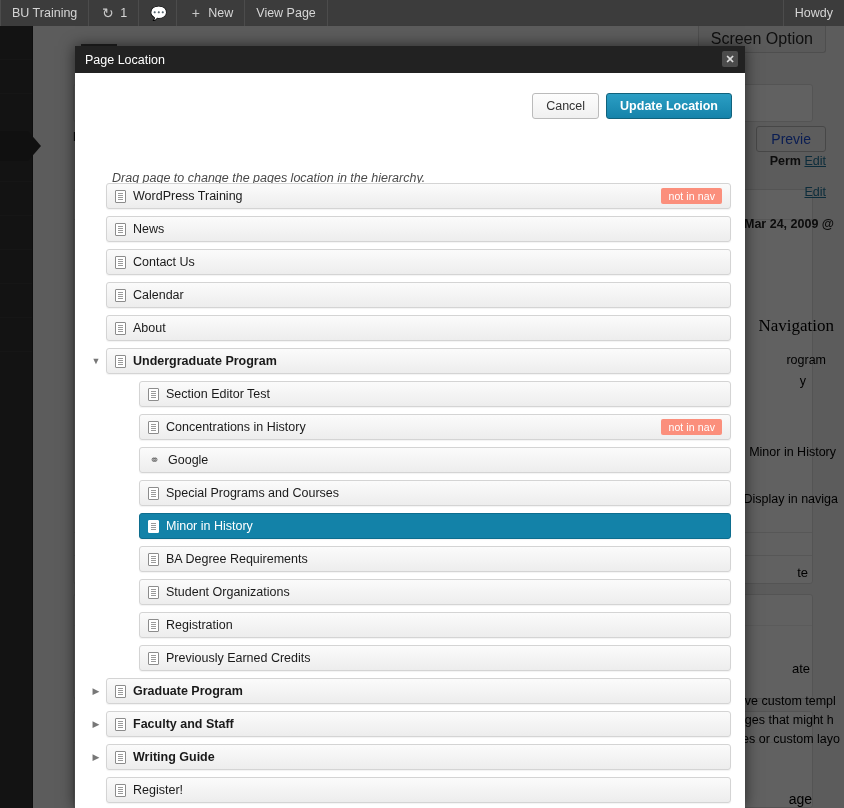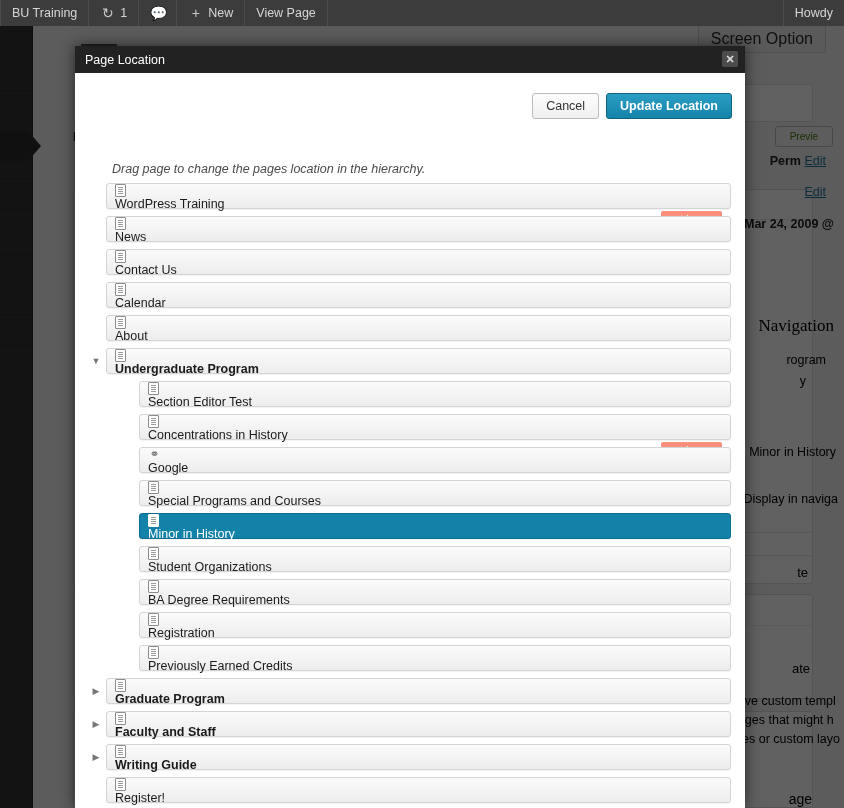--- a/index.html
+++ b/index.html
@@ -68,22 +68,22 @@
     background:#fff; border:2px solid #555;
   }
   .bg-heading-small { position:absolute; left:95px; top:22px; font-size:20px; color:#222; white-space:nowrap;}
   .bg-title-box {
     position:absolute; left:40px; top:58px; width:740px; height:38px;
     background:#fff; border:1px solid #ddd; border-radius:3px;
     font-size:24px; color:#333; padding:4px 8px; white-space:nowrap;
   }
   .bg-perm { position:absolute; left:40px; top:104px; font-size:12.5px; font-weight:bold; color:#222; white-space:nowrap;}
   .bg-preview {
-    position:absolute; right:11px; top:100px; background:#f3f3f3;
-    border:1px solid #bbb; border-radius:3px; padding:4px 14px; font-size:10px; color:#4d7c0f;
+    position:absolute; right:18px; top:100px; background:#f3f3f3;
+    border:1px solid #bbb; border-radius:3px; padding:4px 14px; font-size:14px; color:#1d4ed8;
   }
   .bg-addmedia {
     position:absolute; left:42px; top:133px; border:1px solid #ccc; border-radius:3px;
     background:#f4f4f4; padding:4px 10px; font-size:12.5px; color:#333; white-space:nowrap;
   }
   .bg-editor {
     position:absolute; left:40px; top:163px; width:740px; height:395px;
     background:#fff; border:1px solid #ddd; border-radius:3px;
   }
   .bg-editor .tb { height:30px; border-bottom:1px solid #e5e5e5; padding:5px 10px; font-weight:bold; font-family:"Liberation Serif",serif; font-size:16px;}
@@ -127,34 +127,33 @@
   .btn {
     font-size:12.5px; border-radius:3px; padding:5px 13px; cursor:pointer;
     border:1px solid #bbb; background:linear-gradient(#fdfdfd,#f0f0f0); color:#333;
   }
   .btn-primary {
     border:1px solid #11627c; color:#fff;
     background:linear-gradient(#2b9ec4,#1583aa);
     font-weight:bold; padding:5px 13px;
   }
   .drag-hint {
-    position:absolute; left:37px; top:89px; font-style:italic; font-size:12.5px;
+    position:absolute; left:37px; top:98px; font-style:italic; font-size:12.5px;
     color:#4a4a4a;
   }
 
   .tree { position:absolute; left:0; top:110px; right:0; }
   .tree-row { position:relative; height:33px; }
   .tree-item {
     position:absolute; top:0; height:26px; right:14px;
     background:linear-gradient(#fbfbfb,#ededed);
     border:1px solid #d4d4d4; border-radius:3px;
-    display:flex; align-items:flex-start; padding:0 8px;
+    display:flex; align-items:center; padding:0 8px;
     font-size:12.5px; color:#1a1a1a;
     box-shadow:0 1px 1px rgba(0,0,0,0.05);
-    flex-direction:column;
   }
   .tree-item.lvl0 { left:31px; }
   .tree-item.lvl1 { left:64px; }
   .tree-item.sel {
     background:#1382a8; border-color:#0d6d8e; color:#fff;
   }
   .tree-item.bold { font-weight:bold; }
   .disc {
     position:absolute; width:14px; height:26px; display:flex;
     align-items:center; justify-content:center; cursor:pointer;
@@ -379,27 +378,27 @@
           </div>
           <div class="tree-row">
             <div class="tree-item lvl1 sel">
               <span class="ico-doc"></span>
               <span>Minor in History</span>
             </div>
           </div>
           <div class="tree-row">
             <div class="tree-item lvl1">
               <span class="ico-doc"></span>
+              <span>BA Degree Requirements</span>
+            </div>
+          </div>
+          <div class="tree-row">
+            <div class="tree-item lvl1">
+              <span class="ico-doc"></span>
               <span>Student Organizations</span>
-            </div>
-          </div>
-          <div class="tree-row">
-            <div class="tree-item lvl1">
-              <span class="ico-doc"></span>
-              <span>BA Degree Requirements</span>
             </div>
           </div>
           <div class="tree-row">
             <div class="tree-item lvl1">
               <span class="ico-doc"></span>
               <span>Registration</span>
             </div>
           </div>
           <div class="tree-row">
             <div class="tree-item lvl1">

